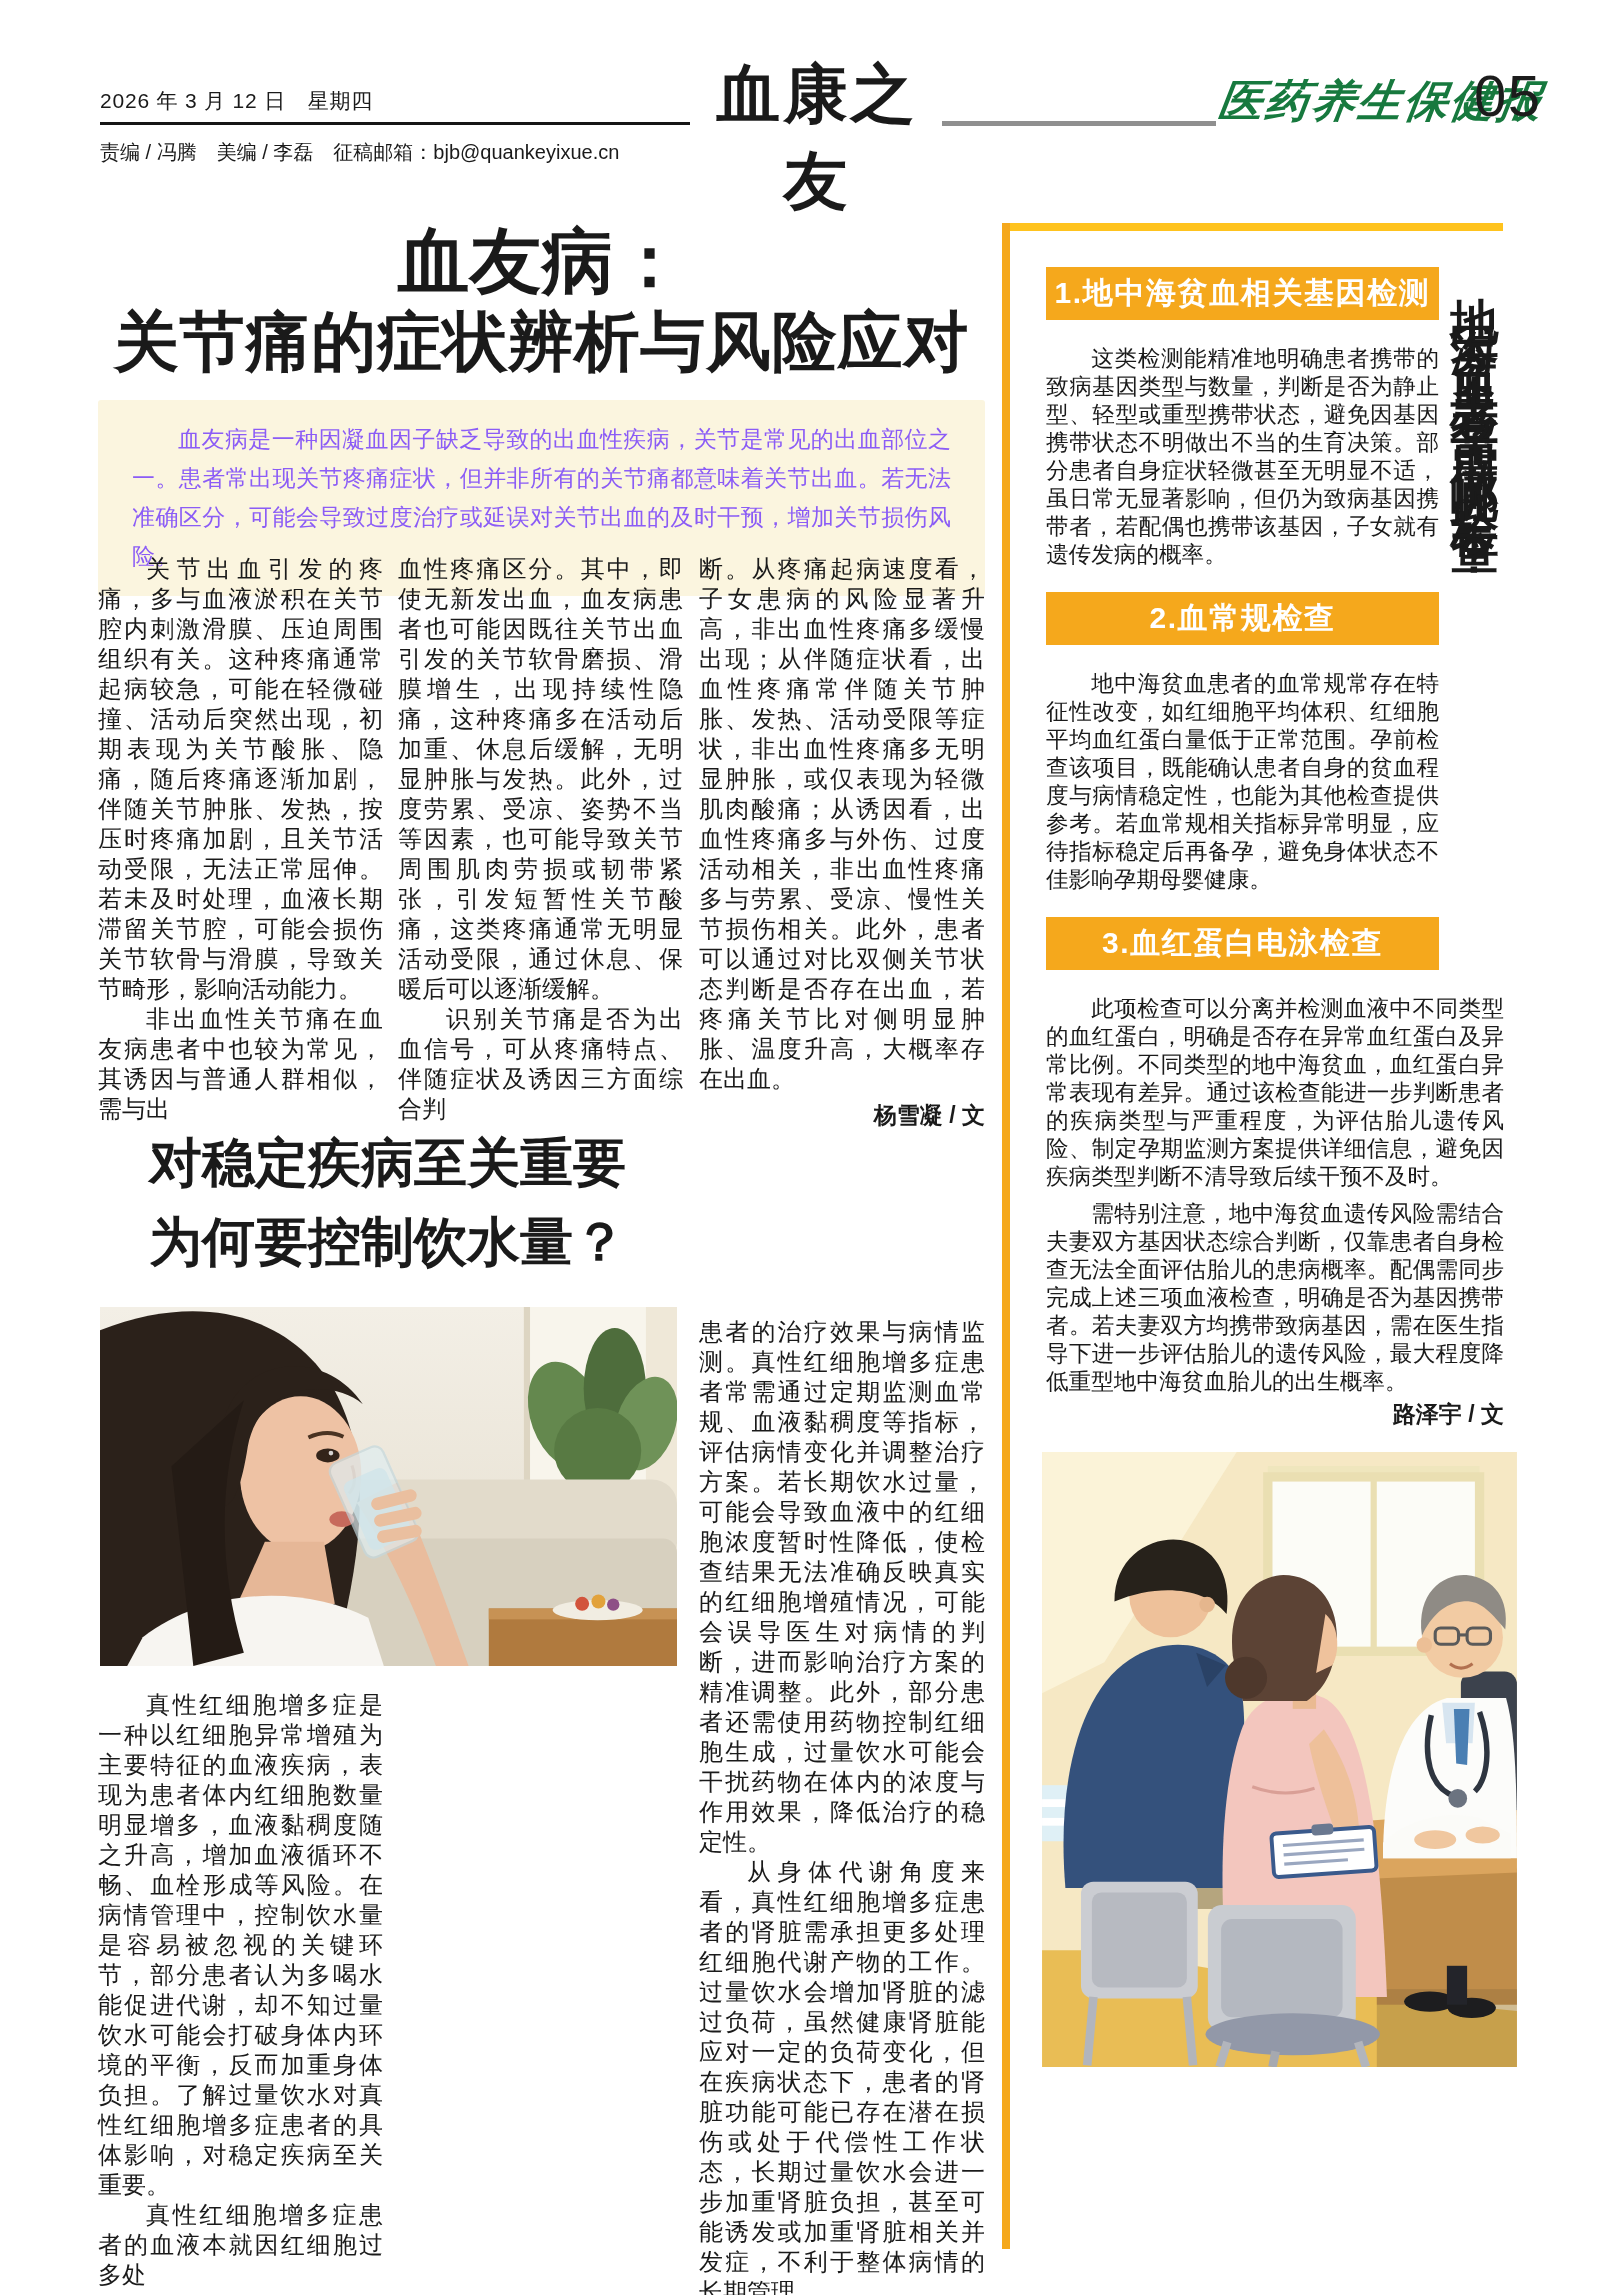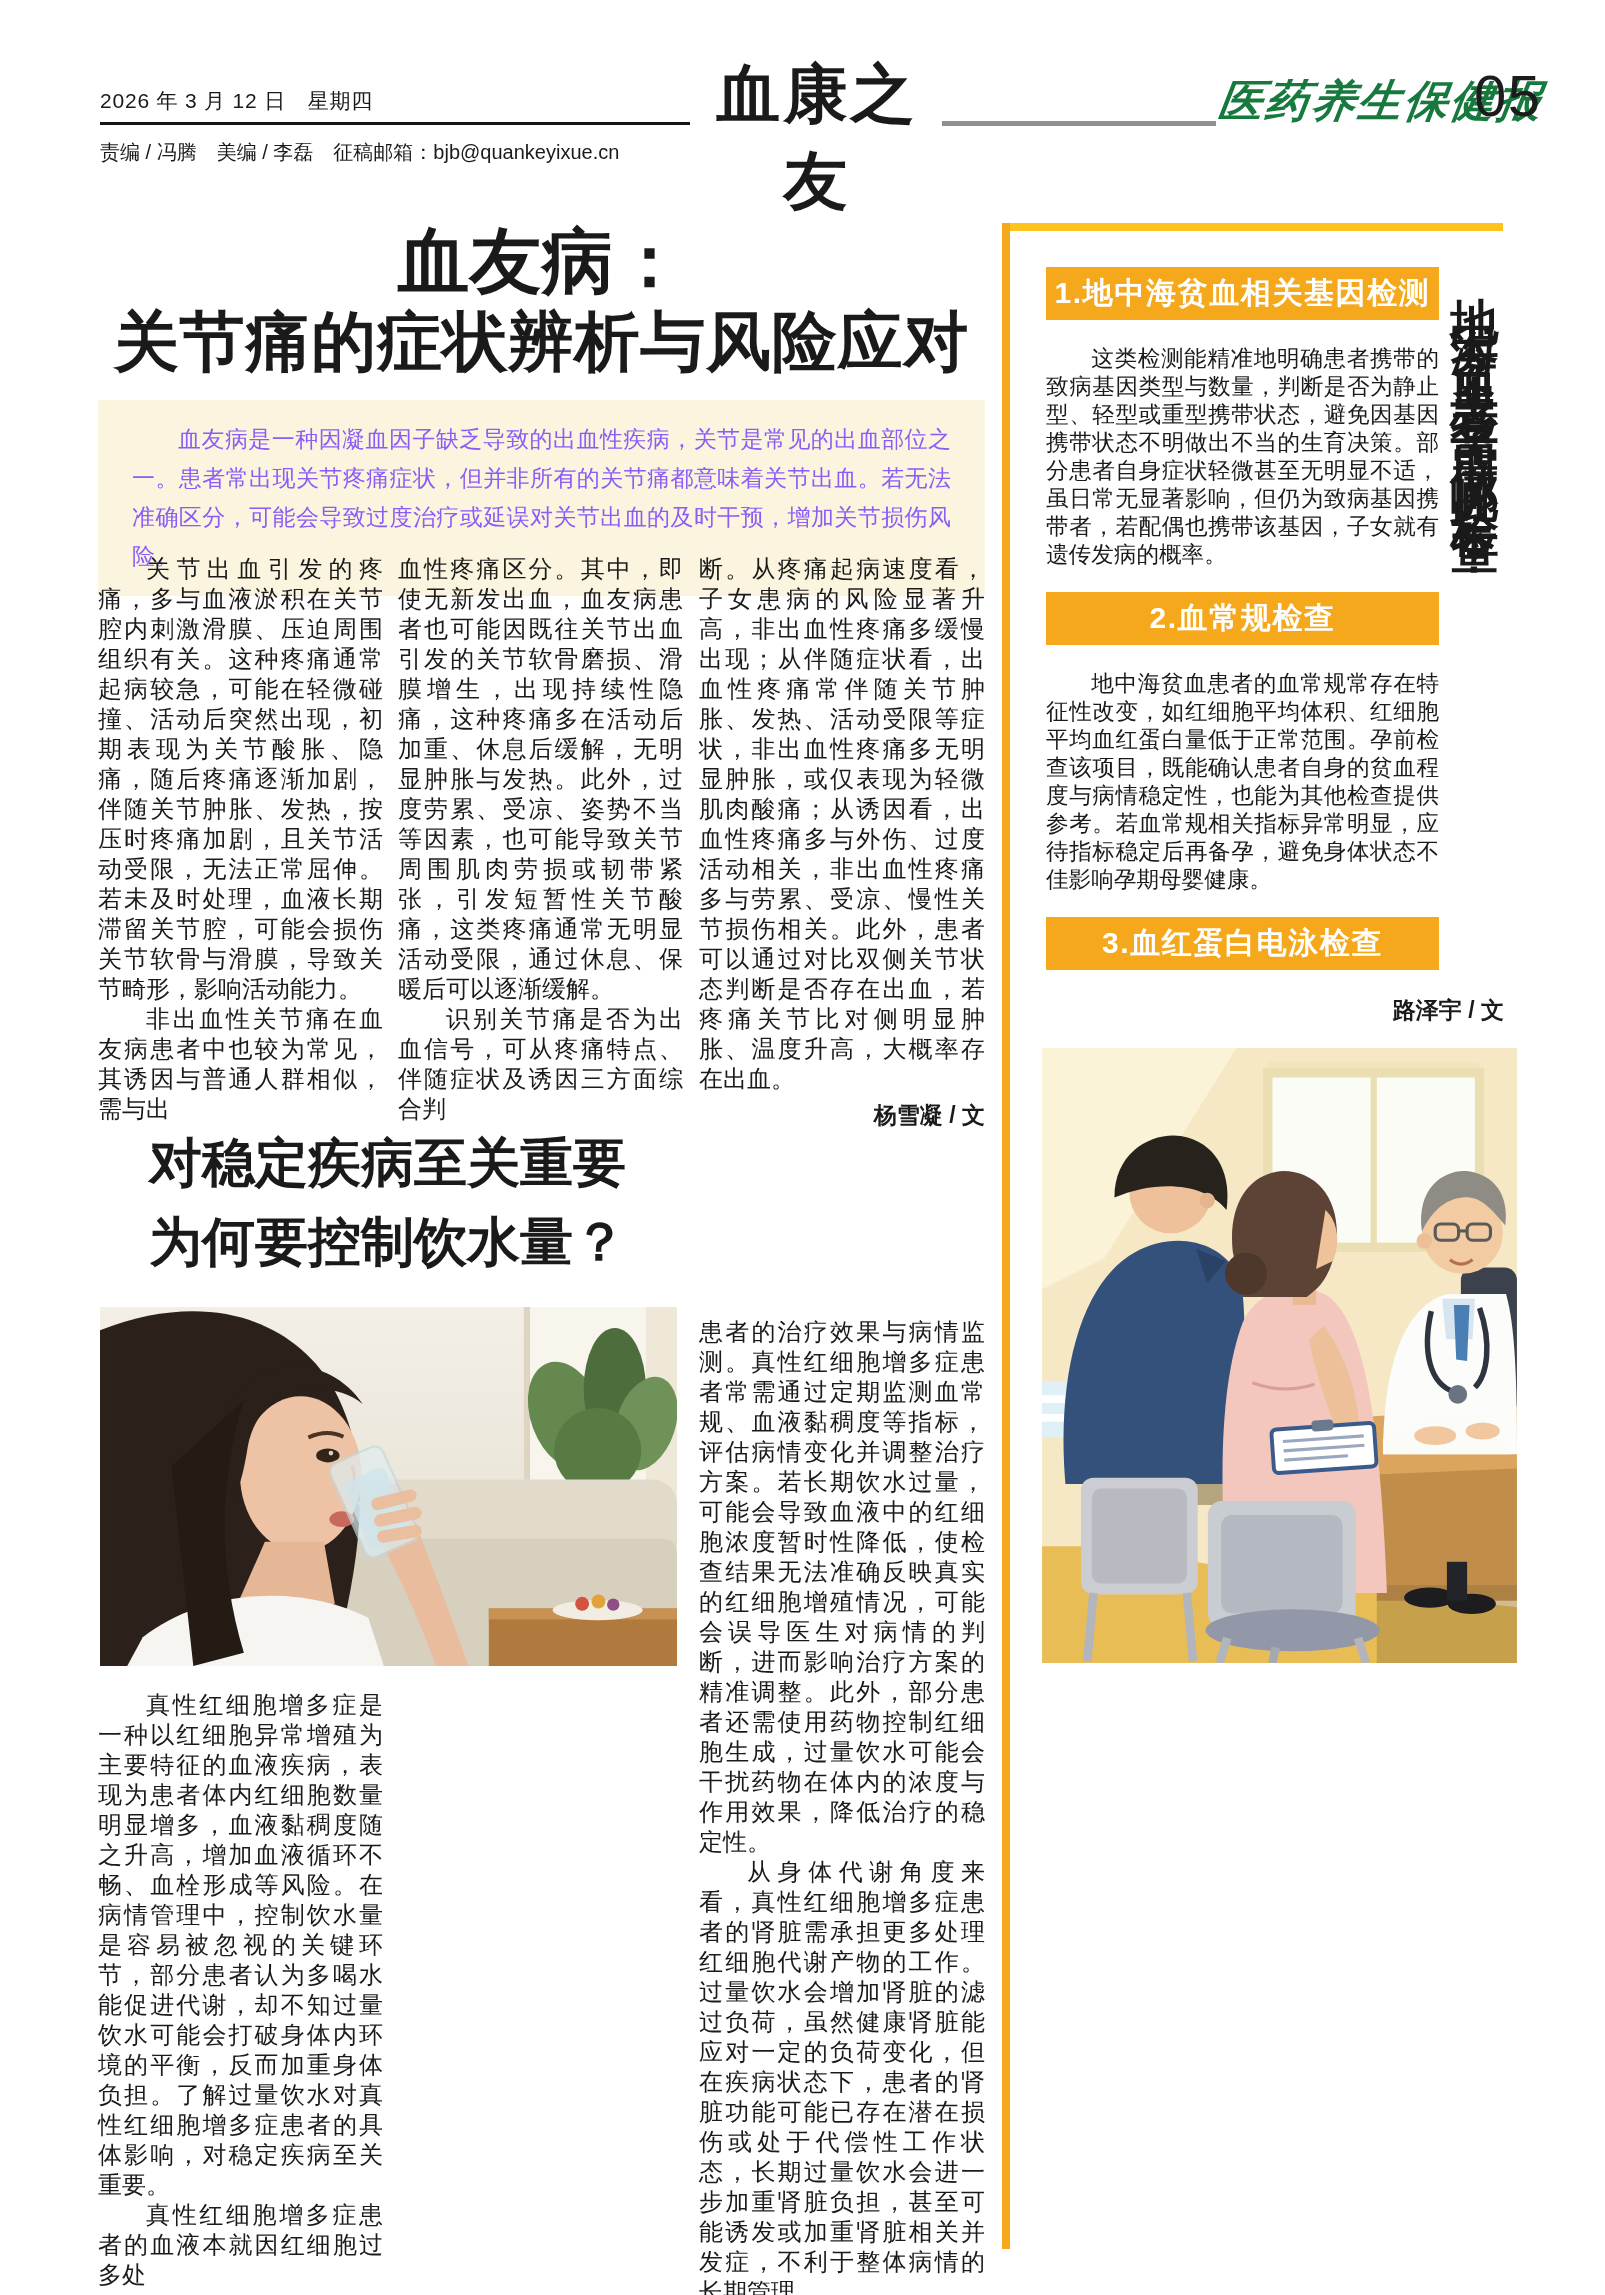--- a/index.html
+++ b/index.html
@@ -172,21 +172,23 @@
 
     <div class="a3-content">
 
       <div class="a3-bar">1.地中海贫血相关基因检测</div>
       <p class="body narrow">这类检测能精准地明确患者携带的致病基因类型与数量，判断是否为静止型、轻型或重型携带状态，避免因基因携带状态不明做出不当的生育决策。部分患者自身症状轻微甚至无明显不适，虽日常无显著影响，但仍为致病基因携带者，若配偶也携带该基因，子女就有遗传发病的概率。</p>
 
       <div class="a3-bar">2.血常规检查</div>
       <p class="body narrow">地中海贫血患者的血常规常存在特征性改变，如红细胞平均体积、红细胞平均血红蛋白量低于正常范围。孕前检查该项目，既能确认患者自身的贫血程度与病情稳定性，也能为其他检查提供参考。若血常规相关指标异常明显，应待指标稳定后再备孕，避免身体状态不佳影响孕期母婴健康。</p>
 
       <div class="a3-bar">3.血红蛋白电泳检查</div>
-
+      <p class="body">此项检查可以分离并检测血液中不同类型的血红蛋白，明确是否存在异常血红蛋白及异常比例。不同类型的地中海贫血，血红蛋白异常表现有差异。通过该检查能进一步判断患者的疾病类型与严重程度，为评估胎儿遗传风险、制定孕期监测方案提供详细信息，避免因疾病类型判断不清导致后续干预不及时。</p>
+
+      <p class="body" style="margin-top:9.3px;">需特别注意，地中海贫血遗传风险需结合夫妻双方基因状态综合判断，仅靠患者自身检查无法全面评估胎儿的患病概率。配偶需同步完成上述三项血液检查，明确是否为基因携带者。若夫妻双方均携带致病基因，需在医生指导下进一步评估胎儿的遗传风险，最大程度降低重型地中海贫血胎儿的出生概率。</p>
       <div class="a3-author">路泽宇 / 文</div>
 
       <div class="a3-illust">
         <svg viewBox="0 0 610 790" width="475" height="615">
           <rect width="610" height="790" fill="#f6e8c4"></rect>
           <polygon points="0,0 250,0 80,270 0,310" fill="#fbf3d8"></polygon>
           <rect x="290" y="18" width="272" height="16" fill="#efe6bd"></rect>
           <rect x="290" y="32" width="272" height="224" fill="#fcfcf7" stroke="#eadfb2" stroke-width="12"></rect>
           <line x1="426" y1="32" x2="426" y2="256" stroke="#eadfb2" stroke-width="8"></line>
           <g>

